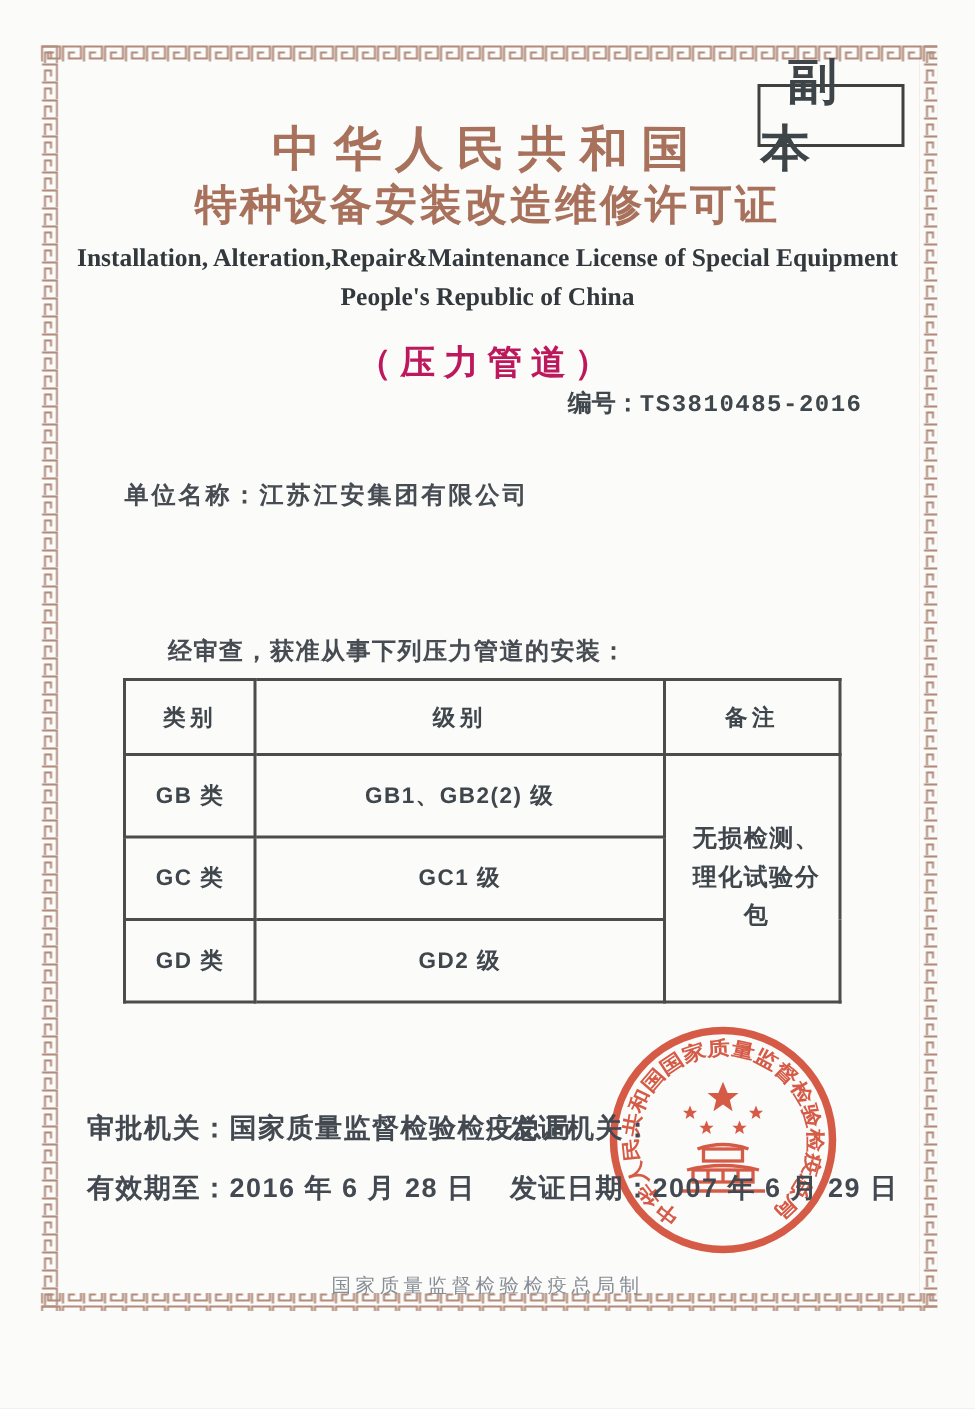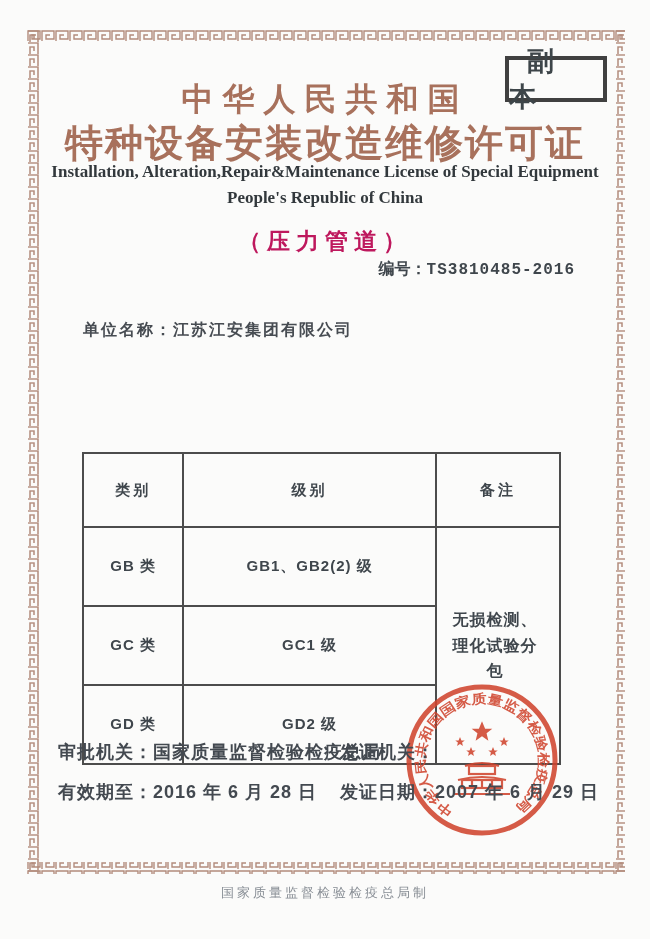--- a/index.html
+++ b/index.html
@@ -7,58 +7,58 @@
     position:relative;width:650px;height:939px;margin:0 auto;
     background:#fbfbfa;overflow:hidden;
     font-family:"Liberation Sans",sans-serif;color:#454b51;
   }
   .abs{position:absolute;}
   
   .frame{left:27px;top:30px;z-index:0;}
   
   .badge{
     left:505px;top:56px;width:94px;height:38px;z-index:3;
-    border:4px solid #404040;display:flex;align-items:center;justify-content:center;
-    font-size:27px;font-weight:bold;color:#3d4549;letter-spacing:18px;text-indent:18px;
+    border:2px solid #404040;display:flex;align-items:center;justify-content:center;
+    font-size:33px;font-weight:bold;color:#3d4549;letter-spacing:18px;text-indent:18px;
   }
   .title-cn1{left:0;top:78px;width:650px;text-align:center;z-index:2;
     font-size:32px;font-weight:bold;color:#a8715c;letter-spacing:9px;}
   .title-cn2{left:0;top:118px;width:650px;text-align:center;z-index:2;
-    font-size:38px;font-weight:bold;color:#a8715c;letter-spacing:2px;}
+    font-size:28px;font-weight:bold;color:#a8715c;letter-spacing:2px;}
   .title-en1{left:0;top:162px;width:650px;text-align:center;z-index:2;
     font-family:"Liberation Serif",serif;font-size:17px;font-weight:bold;color:#32383c;}
   .title-en2{left:0;top:188px;width:650px;text-align:center;z-index:2;
     font-family:"Liberation Serif",serif;font-size:17px;font-weight:bold;color:#32383c;}
   .scope{left:0;top:226px;width:650px;text-align:center;z-index:2;
     font-size:23px;font-weight:600;color:#be185d;letter-spacing:6px;}
   .license-no{right:75px;top:259px;z-index:2;font-size:16px;color:#3f464c;font-weight:600;}
   .license-no .num{font-family:"Liberation Mono",monospace;font-weight:600;letter-spacing:1px;margin-top:30px;}
   .company-name{left:83px;top:320px;z-index:2;font-size:16px;font-weight:600;color:#474c52;letter-spacing:2px;}
   .company-addr{left:83px;top:356px;z-index:2;font-size:16px;font-weight:600;color:#474c52;letter-spacing:2px;}
   .review-note{left:112px;top:424px;z-index:2;font-size:16px;font-weight:600;color:#474c52;letter-spacing:1px;}
   
   .lic-table{left:82px;top:452px;width:479px;z-index:2;border-collapse:collapse;
     font-size:15px;color:#3f464c;}
   .lic-table td,.lic-table th{border:2px solid #4c4c4c;font-weight:600;
-    text-align:center;vertical-align:middle;padding:16px;}
+    text-align:center;vertical-align:middle;padding:4px;}
   .lic-table th{height:40px;letter-spacing:3px;}
   .lic-table td{height:45px;letter-spacing:1px;}
   .col-cat{width:81px;}
   .col-lvl{width:276px;}
   .col-rem{width:112px;}
   .remark-cell{text-align:center;padding-left:10px !important;font-size:16px;line-height:1.6;}
   
   .field-row{z-index:3;font-size:18px;font-weight:600;color:#434950;letter-spacing:1px;}
   .row-approve{left:58px;top:740px;}
   .row-issuer{left:340px;top:740px;}
   .row-valid{left:58px;top:780px;}
   .row-issuedate{left:340px;top:780px;}
   .date-val{font-weight:600;}
   .seal{left:402px;top:682px;z-index:2;opacity:0.88;}
-  .footer-note{left:0;top:884px;width:650px;text-align:center;z-index:2;
+  .footer-note{left:0;top:848px;width:650px;text-align:center;z-index:2;
     font-size:13px;color:#878d94;letter-spacing:3px;}
 </style>
 </head>
 <body>
 
 <div class="page">
 
   <svg class="abs frame" width="598" height="844" aria-hidden="true">
     <defs>
       <pattern id="mh" width="14" height="12" patternUnits="userSpaceOnUse">
@@ -85,20 +85,21 @@
   <div class="abs scope">（压力管道）</div>
 
   <div class="abs license-no">
     <span>编号：</span><span class="num">TS3810485-2016</span>
   </div>
 
   <div class="abs company-name">
     <span>单位名称：</span><span>江苏江安集团有限公司</span>
   </div>
 
+  <div class="abs review-note">经审查，获准从事下列压力管道的安装：</div>
 
   <table class="abs lic-table">
     <tbody>
         <tr>
       <th class="col-cat">类别</th>
       <th class="col-lvl">级别</th>
       <th class="col-rem">备注</th>
     </tr>
     <tr>
       <td>GB 类</td>

